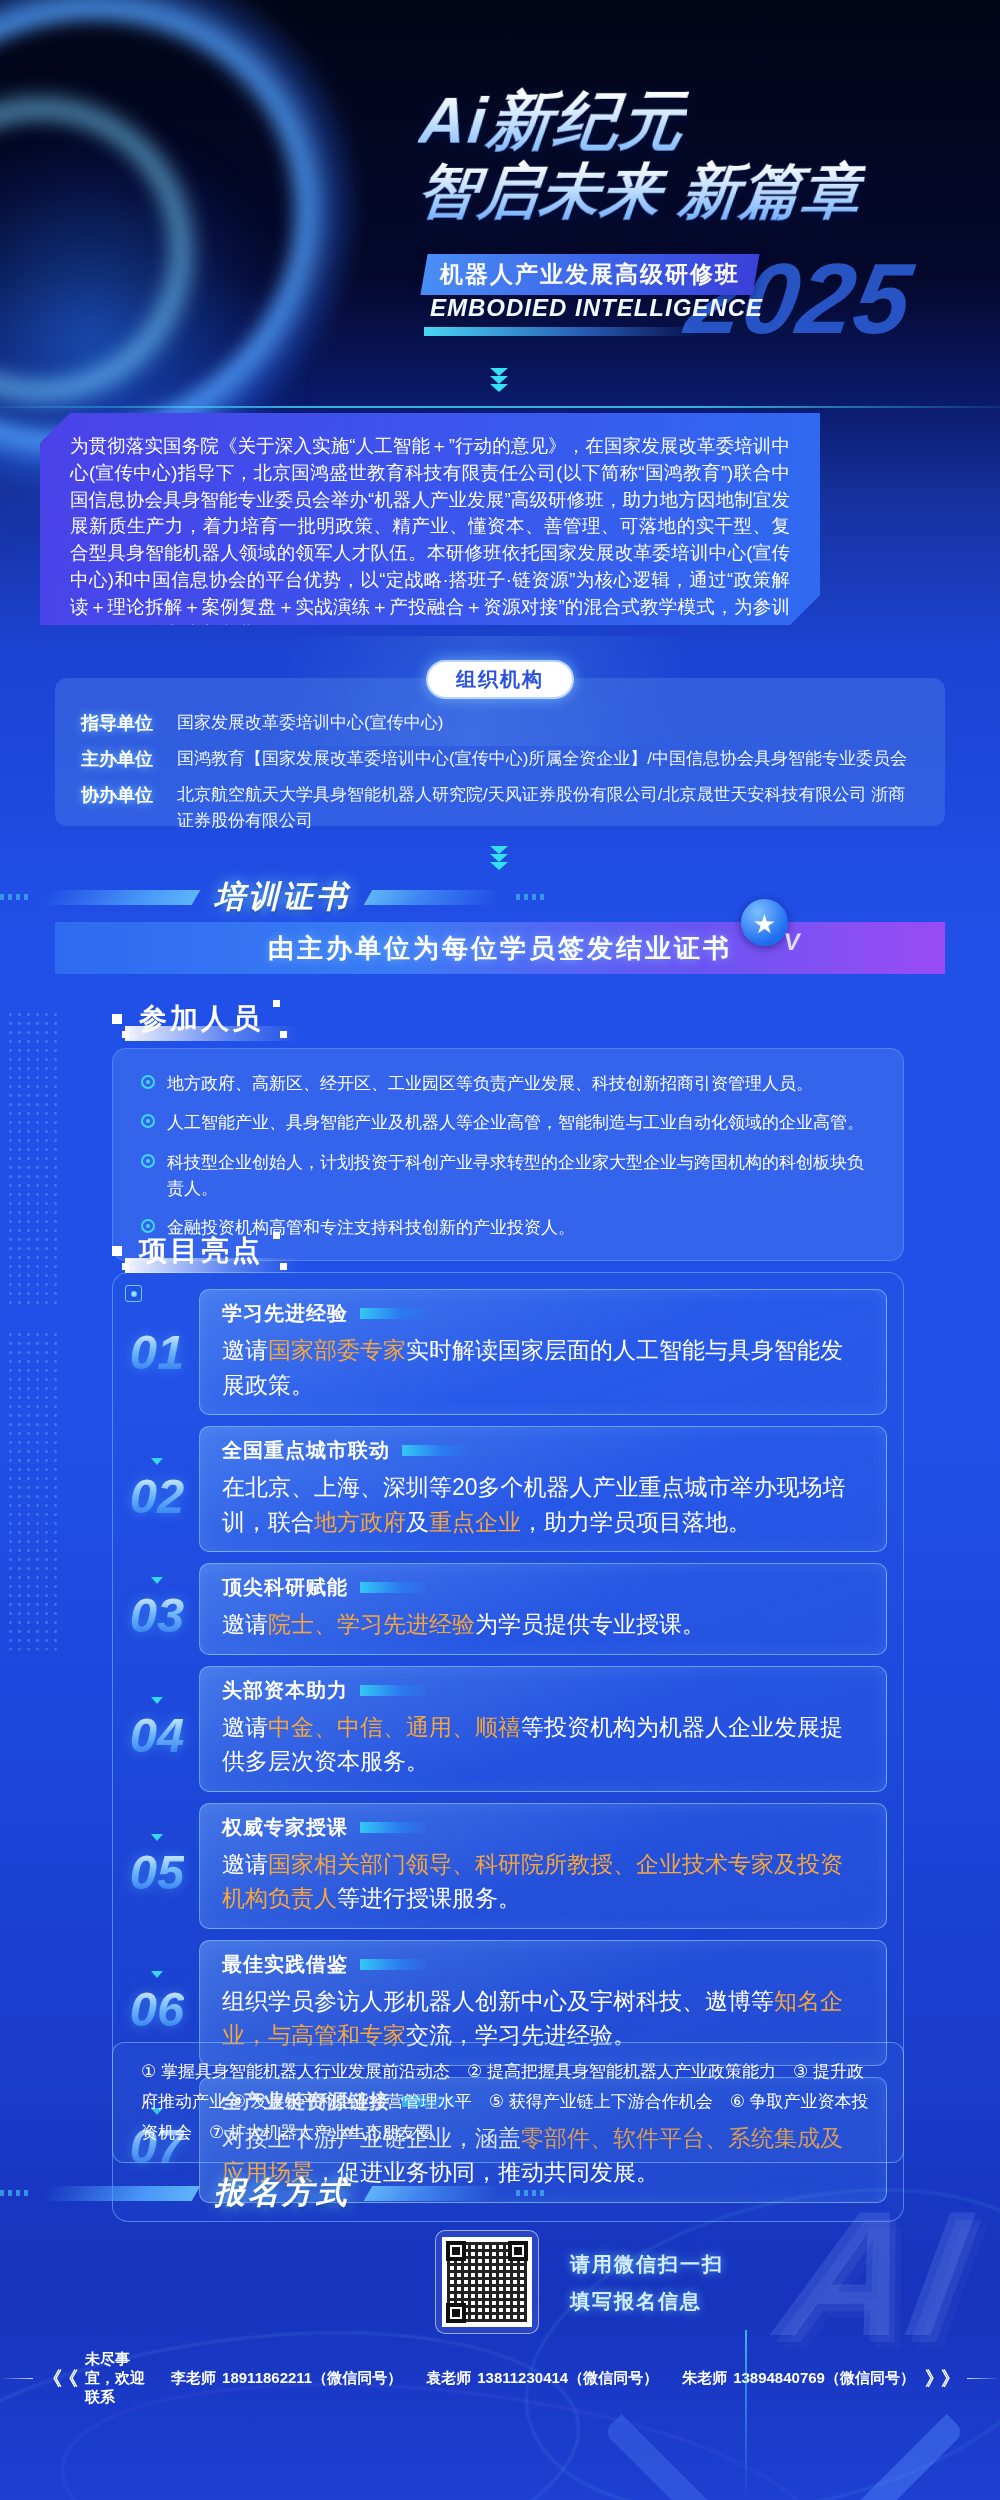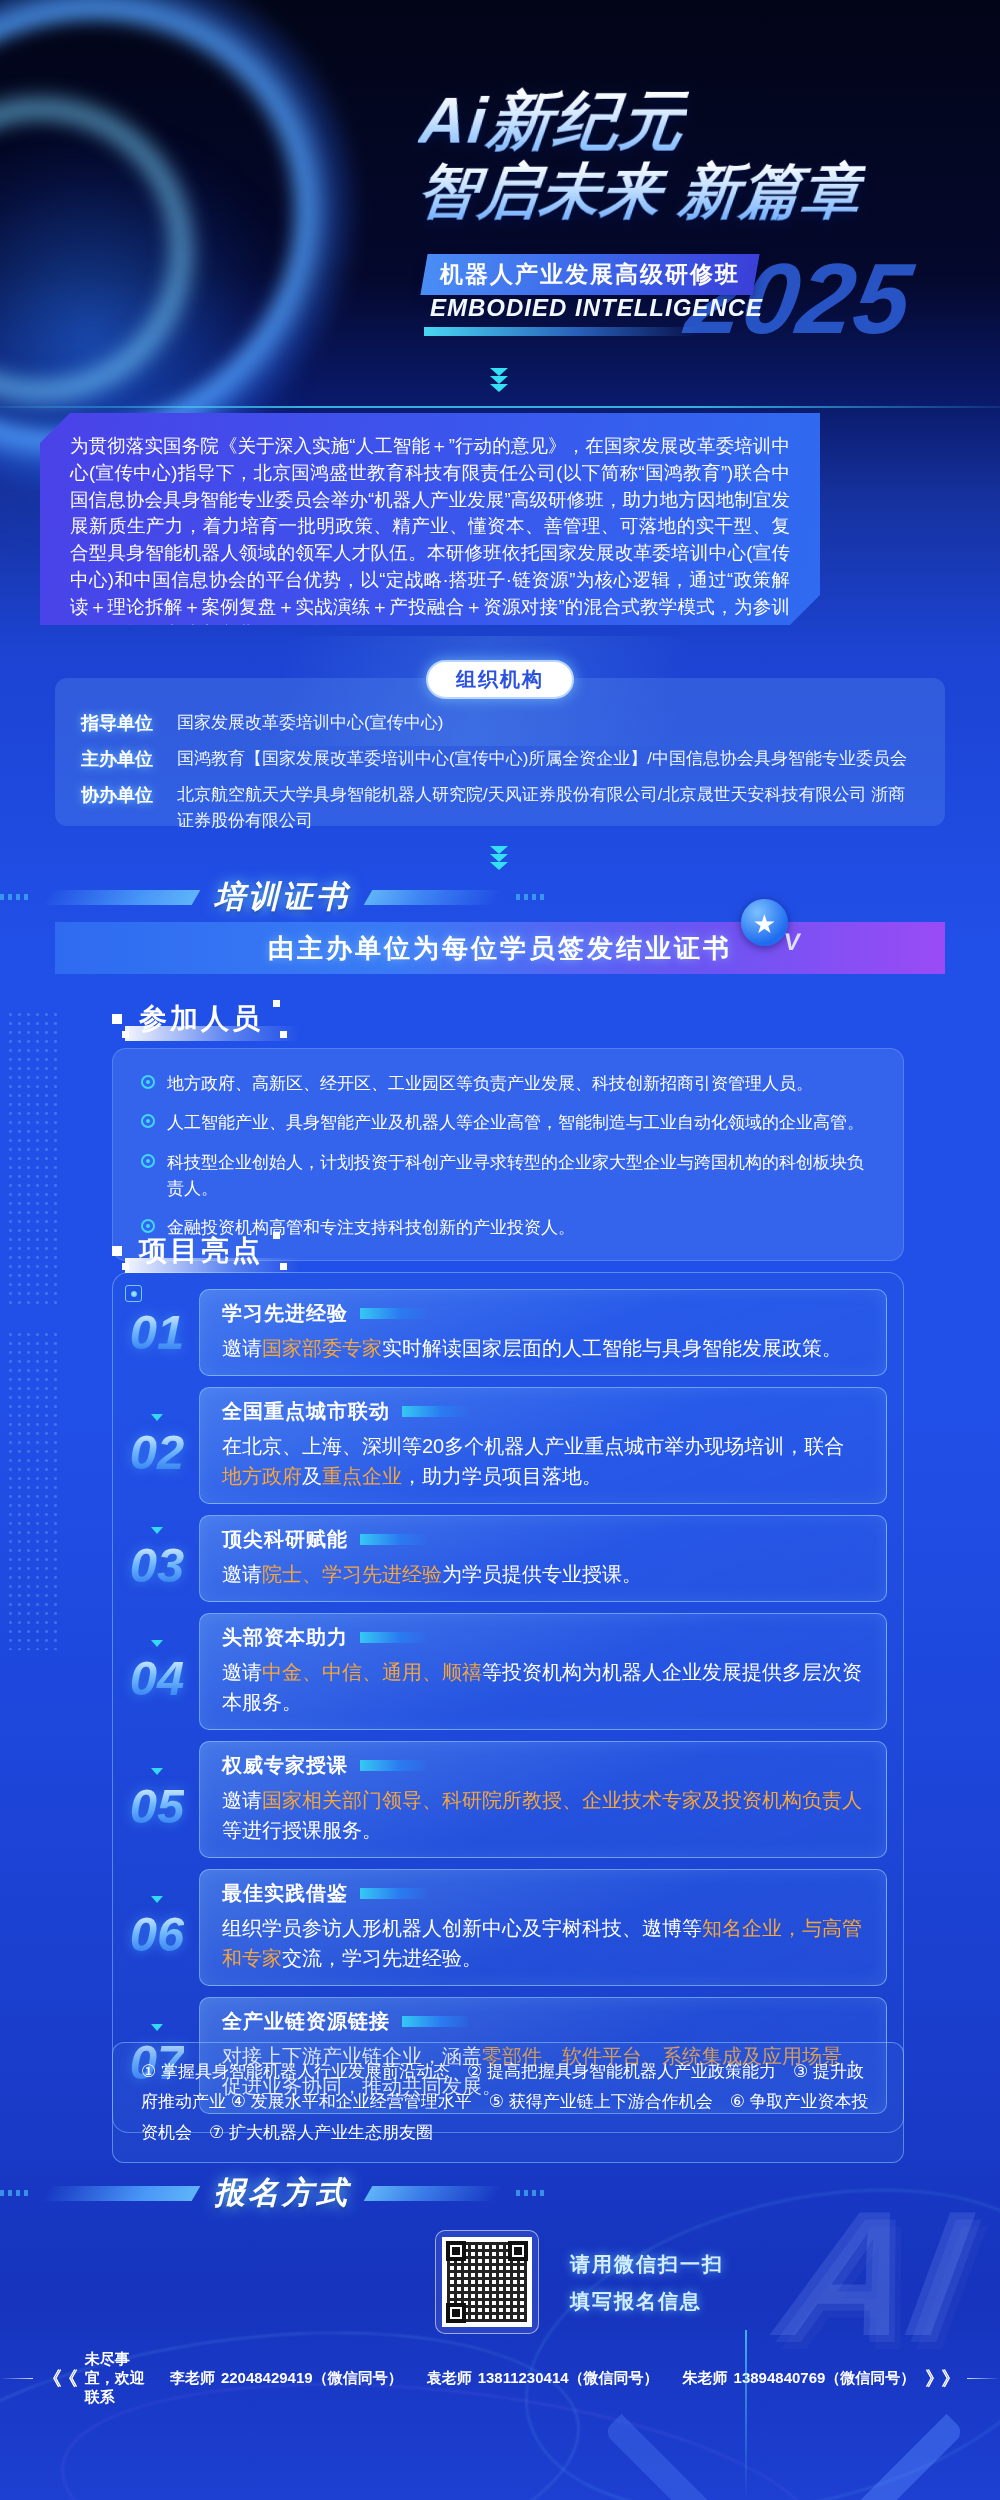--- a/index.html
+++ b/index.html
@@ -112,21 +112,21 @@
   .num{font-size:49px;font-weight:bold;font-style:italic;line-height:1;
     background:linear-gradient(180deg,#d6ecff 8%,#74baff 45%,#2f7ef0 92%);-webkit-background-clip:text;background-clip:text;color:transparent;
     filter:drop-shadow(0 0 6px rgba(70,160,255,.55));text-align:right;}
   .down-arrow{width:0;height:0;border-left:6px solid transparent;border-right:6px solid transparent;border-top:7px solid #35d8f5;}
   .card{flex:1;box-sizing:border-box;padding:10px 22px 12px;border-radius:10px;
     background:linear-gradient(160deg,rgba(125,185,252,.40),rgba(62,122,242,.22) 55%,rgba(52,102,232,.30));
     border:1px solid rgba(165,218,255,.55);box-shadow:inset 0 0 18px rgba(160,220,255,.12);}
   .card h4{margin:0 0 6px;font-size:20px;font-weight:bold;letter-spacing:1px;color:#fff;display:flex;align-items:center;}
   .card h4 .ub{display:inline-block;margin-left:12px;width:66px;height:11px;
     background:linear-gradient(90deg,#35c8f5,#2a7bf0 60%,rgba(42,123,240,.15));}
-  .card p{margin:0;font-size:20px;line-height:1.5;color:#fff;}
+  .card p{margin:0;font-size:23px;line-height:1.5;color:#fff;}
   .hl{color:#f7a63c;}
   
   .gains-box{position:absolute;left:112px;top:2042px;width:792px;box-sizing:border-box;padding:14px 28px;
     background:rgba(60,110,230,.18);border:1px solid rgba(150,210,255,.5);border-radius:12px;
     font-size:17px;line-height:1.78;color:#fff;}
   
   .qr-frame{position:absolute;left:435px;top:2230px;width:104px;height:104px;box-sizing:border-box;padding:6px;
     border:1px solid rgba(255,255,255,.55);border-radius:10px;background:rgba(255,255,255,.08);}
   .qr{width:90px;height:90px;background:#fff;position:relative;}
   .qr-mesh{position:absolute;inset:5px;opacity:.92;
@@ -362,21 +362,21 @@
     <div>请用微信扫一扫</div>
     <div>填写报名信息</div>
   </div>
   <div class="ai3d">AI</div>
 
   <div class="footer">
     <span class="fline l"></span>
     <span class="fq">《《</span>
     <span>未尽事宜，欢迎联系</span>
     <span class="contact">
-      <span class="nm">李老师</span><span>22048429419</span><span>（微信同号）</span>
+      <span class="nm">李老师</span><span>18911862211</span><span>（微信同号）</span>
     </span>
     <span class="contact">
       <span class="nm">袁老师</span><span>13811230414</span><span>（微信同号）</span>
     </span>
     <span class="contact">
       <span class="nm">朱老师</span><span>13894840769</span><span>（微信同号）</span>
     </span>
     <span class="fq">》》</span>
     <span class="fline r"></span>
   </div>

